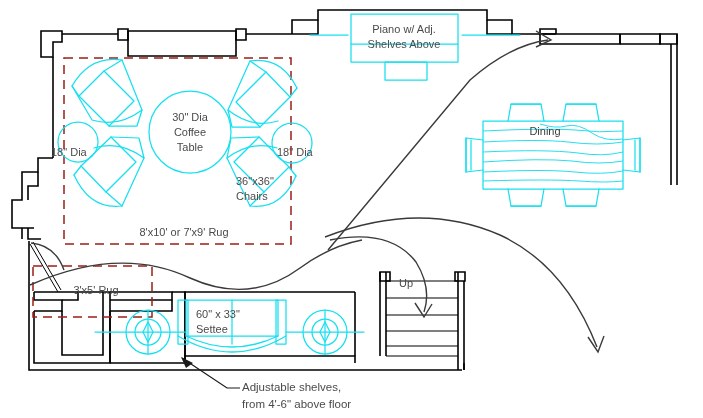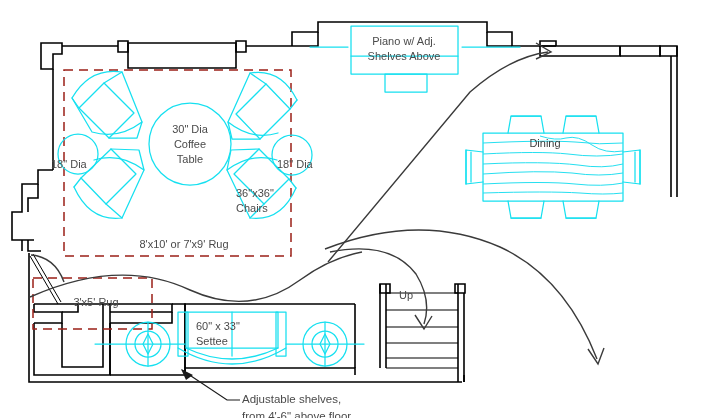--- a/index.html
+++ b/index.html
@@ -11,21 +11,20 @@
     width: 703px;
     height: 418px;
     overflow: hidden;
     font-family: "Liberation Sans", sans-serif;
   }
   #plan-root {
     position: relative;
     width: 703px;
     height: 334px;
     background: #ffffff;
-    margin-top: 12px;
   }
   svg#floorplan {
     display: block;
     width: 703px;
     height: 418px;
   }
   .wall {
     fill: none;
     stroke: #000000;
     stroke-width: 1.6;

